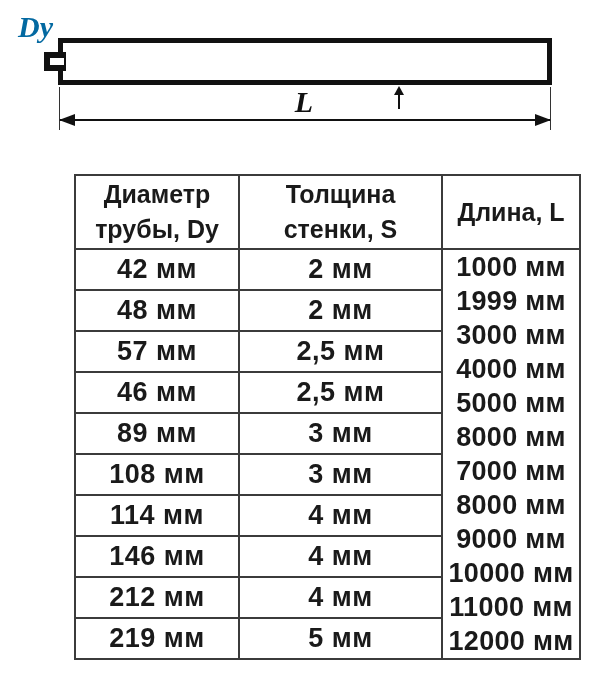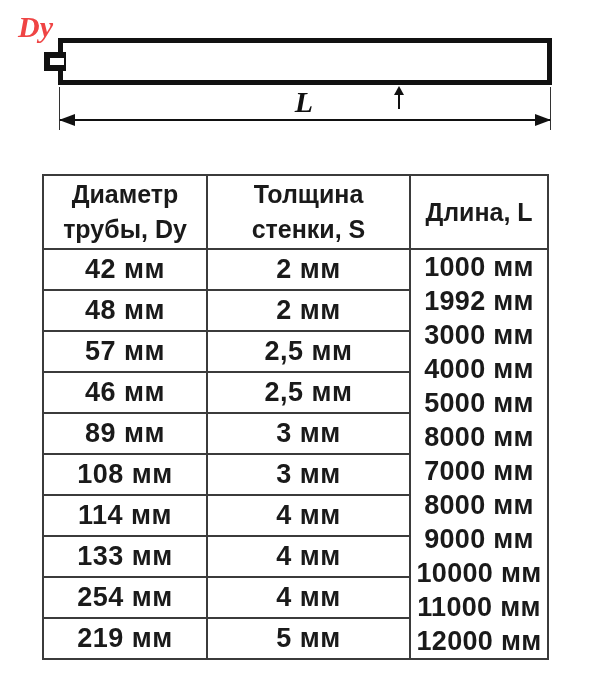--- a/index.html
+++ b/index.html
@@ -16,21 +16,21 @@
     overflow: hidden;
   }
 
   
   .diagram { position: absolute; left: 0; top: 0; width: 608px; height: 160px; }
 
   .dy-label {
     position: absolute; left: 18px; top: 10px;
     font-family: "Liberation Serif", serif;
     font-style: italic; font-weight: bold;
-    font-size: 30px; color: #ef4444;
+    font-size: 30px; color: #0369a1;
   }
 
   .pipe-body {
     position: absolute; left: 58px; top: 38px;
     width: 484px; height: 37px;
     border: 5px solid #111;
     background: #fff;
     z-index: 1;
   }
 
@@ -93,21 +93,21 @@
   .dim-arrow-right {
     position: absolute; left: 535px; top: 114px;
     width: 0; height: 0;
     border-top: 6px solid transparent;
     border-bottom: 6px solid transparent;
     border-left: 16px solid #111;
   }
 
   
   .spec-table {
-    position: absolute; left: 42px; top: 174px;
+    position: absolute; left: 74px; top: 174px;
     border-collapse: collapse;
     table-layout: fixed;
     width: 505px;
     border-radius: 6px;
   }
   .spec-table th, .spec-table td {
     border: 2px solid #3b3b3b;
     padding: 0;
     text-align: center;
     vertical-align: middle;
@@ -183,21 +183,21 @@
       </th>
       <th>Длина, L</th>
     </tr>
   </thead>
   <tbody>
     <tr>
       <td>42 мм</td>
       <td>2 мм</td>
       <td class="length-cell" rowspan="10">
         <div class="length-item">1000 мм</div>
-        <div class="length-item">1992 мм</div>
+        <div class="length-item">1999 мм</div>
         <div class="length-item">3000 мм</div>
         <div class="length-item">4000 мм</div>
         <div class="length-item">5000 мм</div>
         <div class="length-item">8000 мм</div>
         <div class="length-item">7000 мм</div>
         <div class="length-item">8000 мм</div>
         <div class="length-item">9000 мм</div>
         <div class="length-item">10000 мм</div>
         <div class="length-item">11000 мм</div>
         <div class="length-item">12000 мм</div>
@@ -221,25 +221,25 @@
     </tr>
     <tr>
       <td>108 мм</td>
       <td>3 мм</td>
     </tr>
     <tr>
       <td>114 мм</td>
       <td>4 мм</td>
     </tr>
     <tr>
-      <td>133 мм</td>
+      <td>146 мм</td>
       <td>4 мм</td>
     </tr>
     <tr>
-      <td>254 мм</td>
+      <td>212 мм</td>
       <td>4 мм</td>
     </tr>
     <tr>
       <td>219 мм</td>
       <td>5 мм</td>
     </tr>
   </tbody>
 </table>
 
 </body></html>

